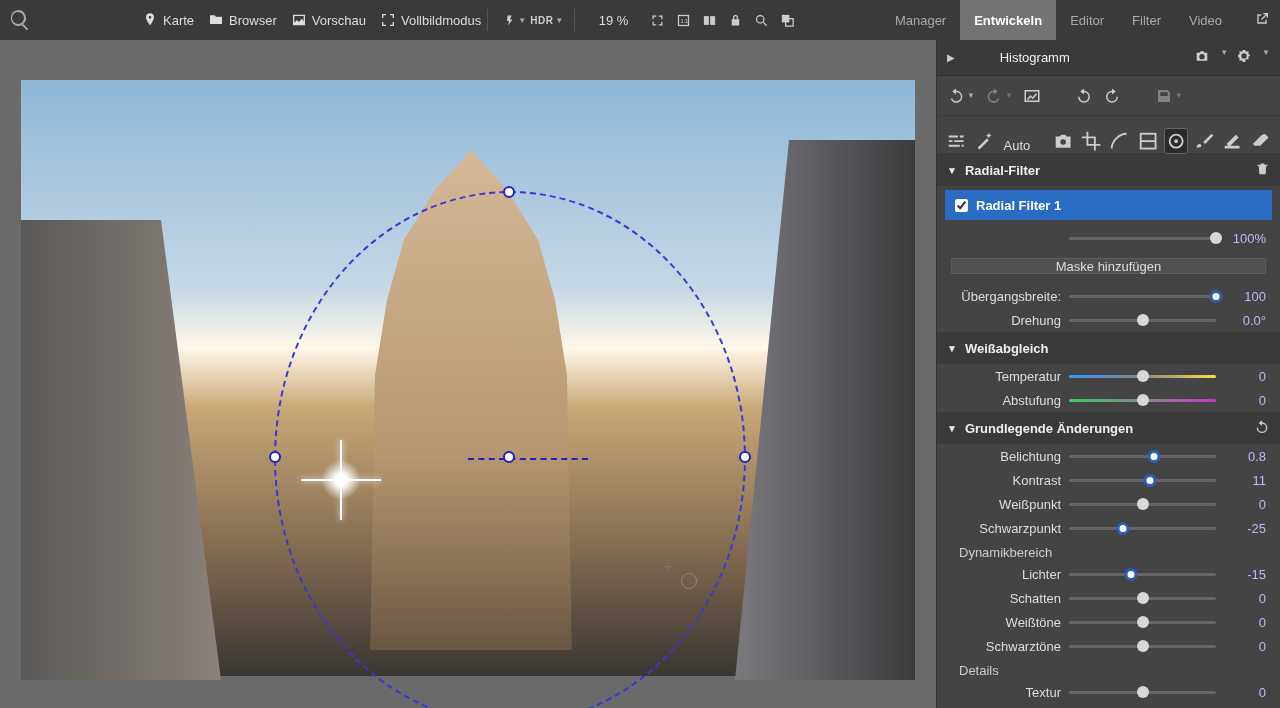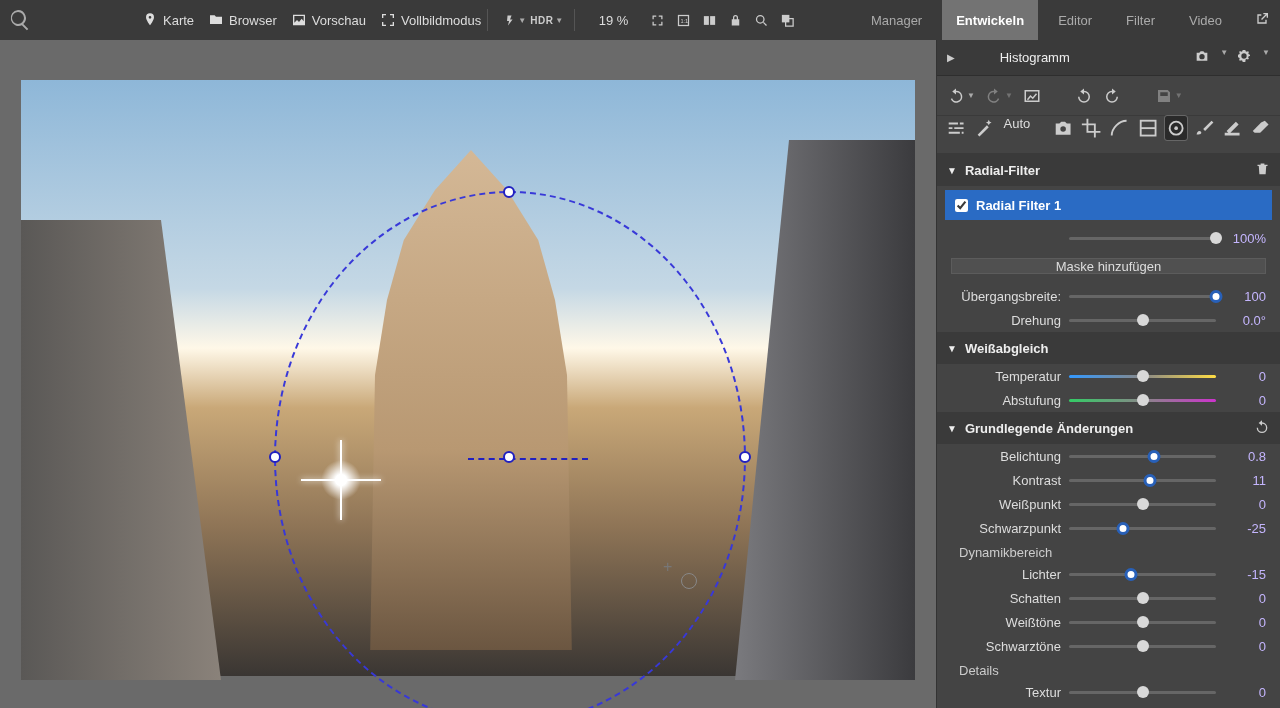--- a/index.html
+++ b/index.html
@@ -9,21 +9,21 @@
 .top-bar { height: 40px; background: #3a3a3a; display: flex; align-items: center; padding: 0 8px; position: relative; }
 .top-bar .search-icon { width: 24px; height: 24px; display: flex; align-items: center; justify-content: center; color: #aaa; }
 .top-left-group { display: flex; align-items: center; gap: 14px; margin-left: 110px; }
 .tb-item { display: flex; align-items: center; gap: 5px; color: #ddd; cursor: pointer; }
 .tb-item svg { width: 16px; height: 16px; }
 .divider { width: 1px; height: 22px; background: #555; margin: 0 6px; }
 .top-mid-group { display: flex; align-items: center; gap: 4px; margin-left: 10px; }
 .zoom-box { background: #3a3a3a; color: #ddd; padding: 2px 14px; border: none; }
 .icon-btn { width: 22px; height: 22px; display: flex; align-items: center; justify-content: center; cursor: pointer; color: #ccc; }
 .icon-btn svg { width: 15px; height: 15px; }
-.top-right-tabs { position: absolute; right: 44px; display: flex; align-items: flex-start; height: 100%; gap: 6px; }
+.top-right-tabs { position: absolute; right: 44px; display: flex; align-items: flex-start; height: 100%; gap: 0; }
 .tab { padding: 0 14px; height: 40px; display: flex; align-items: center; color: #aaa; cursor: pointer; }
 .tab.active { background: #737373; color: #fff; font-weight: 600; }
 .popout-icon { position: absolute; right: 10px; color: #ccc; cursor: pointer; }
 
 
 .main { display: flex; height: 668px; }
 .canvas-area { flex: 1; background: #6a6a6a; display: flex; align-items: center; justify-content: center; position: relative; overflow: hidden; }
 .image-surface { width: 894px; height: 596px; background: linear-gradient(to bottom, #8eb7d8 0%, #c5d8e5 35%, #fff8e8 45%, #c9a878 55%, #8e7456 75%, #3a3633 100%); position: relative; margin-top: 8px; }
 .building { position: absolute; left: 330px; top: 70px; width: 240px; height: 500px; background: linear-gradient(to bottom, #d4b896 0%, #b89872 60%, #6b5641 100%); clip-path: polygon(50% 0%, 65% 8%, 78% 18%, 85% 30%, 90% 45%, 92% 100%, 8% 100%, 10% 45%, 15% 30%, 22% 18%, 35% 8%); }
 .building-r { position: absolute; right: 0; top: 60px; width: 180px; height: 540px; background: linear-gradient(to left, #3b3b3e 0%, #7a7a7e 100%); clip-path: polygon(100% 0%, 100% 100%, 0% 100%, 30% 0%); }
@@ -50,21 +50,21 @@
 .panel-head .chev { margin-right: 8px; color: #ccc; font-size: 10px; }
 .panel-head .title { font-weight: 400; color: #eee; flex: 1; margin-left: 37px; }
 .panel-head .head-icons { display: flex; gap: 8px; color: #ccc; }
 .panel-head .head-icons svg { width: 16px; height: 16px; }
 
 .history-row { height: 40px; background: #444; display: flex; align-items: center; padding: 0 10px; gap: 10px; border-bottom: 1px solid #3a3a3a; }
 .history-row .hbtn { color: #ccc; display: flex; align-items: center; }
 .history-row .hbtn svg { width: 18px; height: 18px; }
 .history-row .hbtn.dim { opacity: 0.45; }
 
-.tool-row { height: 38px; background: #444; display: flex; align-items: flex-start; padding: 0 8px; gap: 6px; border-bottom: 1px solid #3a3a3a; }
+.tool-row { height: 38px; background: #444; display: flex; align-items: flex-end; padding: 0 8px; gap: 6px; border-bottom: 1px solid #3a3a3a; }
 .tool-row .tbtn { width: 24px; height: 24px; display: flex; align-items: center; justify-content: center; color: #ccc; cursor: pointer; border-radius: 2px; }
 .tool-row .tbtn.sel { background: #2a2a2a; outline: 1px solid #666; }
 .tool-row .auto-lbl { color: #ddd; margin: 0 4px 0 2px; }
 
 .section-hdr { height: 32px; background: #3a3a3a; display: flex; align-items: center; padding: 0 10px; font-weight: 600; color: #eee; }
 .section-hdr .chev { margin-right: 8px; font-size: 10px; }
 .section-hdr .trash { margin-left: auto; color: #ccc; }
 .section-hdr .reset { margin-left: auto; color: #ccc; }
 
 .filter-item { height: 30px; background: #2a6bc4; display: flex; align-items: center; padding: 0 10px; margin: 4px 8px 0 8px; color: #fff; gap: 8px; }

